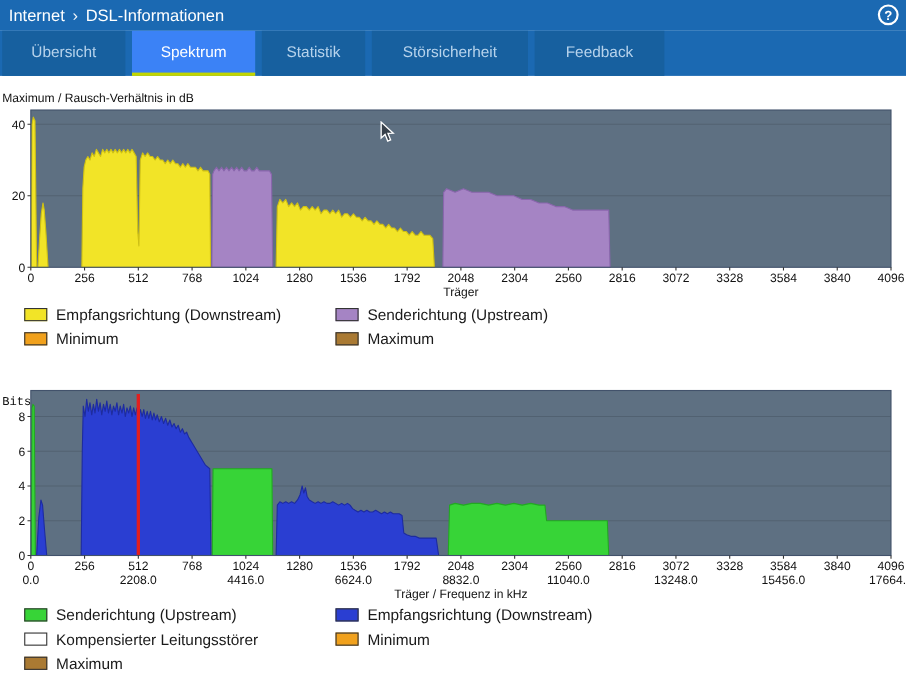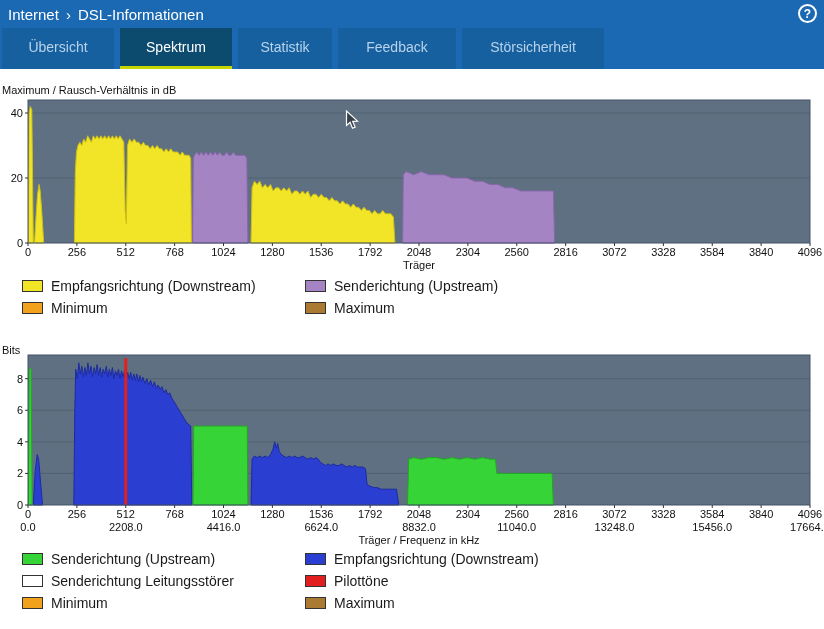--- a/index.html
+++ b/index.html
@@ -14,26 +14,26 @@
   .help-btn{position:absolute;right:7px;top:4px;width:19px;height:19px;border:2px solid #fff;border-radius:50%;
             box-sizing:border-box;display:flex;align-items:center;justify-content:center;
             font-size:12px;font-weight:bold;color:#fff;cursor:pointer;}
 
   
   .tabbar{position:absolute;left:0;top:28px;width:824px;height:41px;background:#1b69b2;
           display:flex;gap:6px;padding-left:2px;box-sizing:border-box;text-align:right;}
   .tab{height:100%;display:flex;align-items:center;justify-content:center;font-size:14px;
        color:#b7d3ec;background:#17609f;cursor:pointer;box-sizing:border-box;
        border-bottom:3px solid transparent;flex:none;}
-  .tab.active{background:#0c4a6e;color:#ffffff;border-bottom:3px solid #c3d600;}
+  .tab.active{background:#3b82f6;color:#ffffff;border-bottom:3px solid #c3d600;}
 
   
   .chart-title{position:absolute;left:2px;font-size:11px;color:#111;}
   #ct1{top:84px;}
-  #ct2{top:344px;}
+  #ct2{top:360px;font-family:Liberation Mono, monospace;}
 
   svg.chart{position:absolute;left:0;display:block;}
   #chart1{top:98px;}
   #chart2{top:353px;}
 
   
   .legend{position:absolute;left:22px;display:grid;grid-template-columns:283px 1fr;
           row-gap:7px;font-size:14px;color:#1a1a1a;text-align:right;}
   #legend1{top:278px;}
   #legend2{top:551px;}
@@ -53,22 +53,22 @@
     </nav>
     <div class="help-btn">
       <span>?</span>
     </div>
   </header>
 
   <nav class="tabbar" id="tabbar">
       <div class="tab" style="width: 112px;">Übersicht</div>
       <div class="tab active" style="width: 112px;">Spektrum</div>
       <div class="tab" style="width: 94px;">Statistik</div>
+      <div class="tab" style="width: 142px;">Störsicherheit</div>
       <div class="tab" style="width: 118px;">Feedback</div>
-      <div class="tab" style="width: 142px;">Störsicherheit</div>
     </nav>
 
   <div class="chart-title" id="ct1">Maximum / Rausch-Verhältnis in dB</div>
   <svg class="chart" id="chart1" width="824" height="176">
       <rect x="28" y="2" width="782" height="143" fill="#5e7082"></rect>
       <line x1="28" y1="80" x2="810" y2="80" stroke="rgba(0,0,0,0.13)" stroke-width="1"></line>
       <line x1="28" y1="15" x2="810" y2="15" stroke="rgba(0,0,0,0.13)" stroke-width="1"></line>
       <polygon points="28.4,145.0 29.1,15.0 30.3,8.5 31.8,11.8 33.3,145.0" fill="#f2e427" stroke="#cfc013" stroke-width="1" stroke-linejoin="round"></polygon>
       <polygon points="34.5,145.0 36.0,119.0 37.5,96.3 39.1,86.5 40.2,93.0 41.7,112.5 43.7,145.0" fill="#f2e427" stroke="#cfc013" stroke-width="1" stroke-linejoin="round"></polygon>
       <polygon points="74.4,145.0 75.3,73.5 76.5,54.0 78.0,47.5 79.9,44.3 81.8,47.5 83.7,41.0 85.7,44.3 87.6,37.8 89.5,41.0 91.4,44.3 93.3,37.8 95.2,41.0 97.1,37.8 99.0,41.0 100.9,37.8 102.8,41.0 104.7,37.8 106.7,41.0 108.6,37.8 110.5,41.0 112.4,37.8 114.3,41.0 116.2,37.8 118.1,41.0 120.0,37.8 121.9,41.0 123.8,44.3 125.2,112.5 126.3,125.5 127.5,47.5 129.6,41.0 131.9,44.3 134.2,41.0 136.4,44.3 138.7,44.3 141.0,47.5 143.3,44.3 145.6,47.5 147.9,47.5 150.2,50.8 152.5,47.5 154.8,50.8 157.1,47.5 159.4,50.8 161.6,50.8 163.9,54.0 166.2,50.8 168.5,54.0 170.8,50.8 173.1,54.0 175.4,54.0 177.7,54.0 180.0,57.3 182.3,54.0 184.6,57.3 186.8,57.3 189.1,57.3 190.7,60.5 191.4,145.0" fill="#f2e427" stroke="#cfc013" stroke-width="1" stroke-linejoin="round"></polygon>
@@ -211,25 +211,21 @@
       <div class="legend-item">
         <span class="swatch" style="background: rgb(55, 212, 55);"></span>
         <span>Senderichtung (Upstream)</span>
       </div>
       <div class="legend-item">
         <span class="swatch" style="background: rgb(42, 62, 210);"></span>
         <span>Empfangsrichtung (Downstream)</span>
       </div>
       <div class="legend-item">
         <span class="swatch" style="background: rgb(255, 255, 255);"></span>
-        <span>Senderichtung Leitungsstörer</span>
-      </div>
-      <div class="legend-item">
-        <span class="swatch" style="background: rgb(227, 30, 30);"></span>
-        <span>Pilottöne</span>
+        <span>Kompensierter Leitungsstörer</span>
       </div>
       <div class="legend-item">
         <span class="swatch" style="background: rgb(241, 161, 28);"></span>
         <span>Minimum</span>
       </div>
       <div class="legend-item">
         <span class="swatch" style="background: rgb(170, 122, 51);"></span>
         <span>Maximum</span>
       </div>
     </div>

